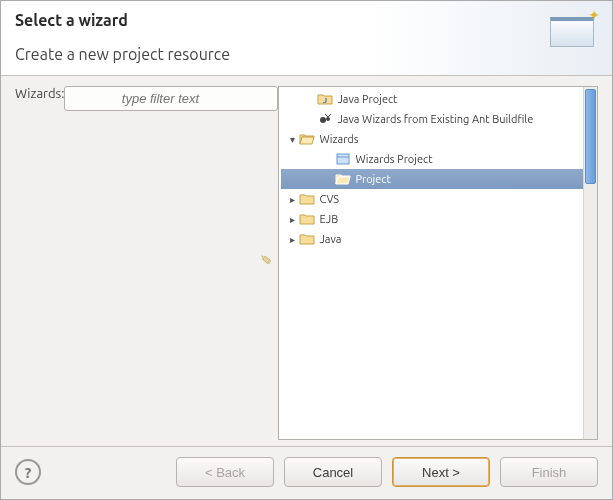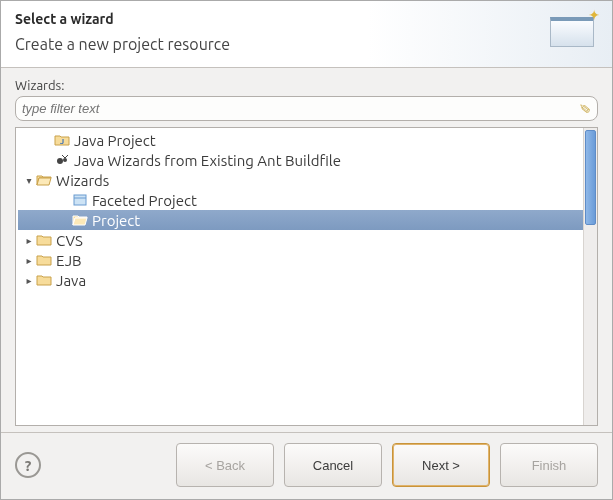--- a/index.html
+++ b/index.html
@@ -20,21 +20,21 @@
 }
 .header {
   background: linear-gradient(to right, #ffffff 0%, #ffffff 60%, #e8eef4 100%);
   border-bottom: 1px solid #c5c1bd;
   padding: 10px 14px 12px 14px;
   display: flex;
   justify-content: space-between;
   align-items: flex-start;
 }
 .header-text { flex: 1; }
-.header-title { font-weight: bold; font-size: 14px; color: #2b2b2b; margin-bottom: 8px; }
+.header-title { font-weight: bold; font-size: 16px; color: #2b2b2b; margin-bottom: 16px; }
 .header-subtitle { font-size: 16px; color: #444; }
 .header-icon {
   width: 56px; height: 44px;
   position: relative;
 }
 .header-icon .box {
   position: absolute; right: 4px; top: 6px;
   width: 44px; height: 30px;
   background: linear-gradient(#fafcff, #d6e1ec);
   border: 1px solid #a9b8c7;
@@ -48,36 +48,37 @@
   content: "✦";
   color: #e0b63a;
   font-size: 14px;
   position: absolute; top: -4px; right: -2px;
 }
 
 .body {
   flex: 1;
   padding: 10px 14px 6px 14px;
   display: flex;
-  flex-direction: column;
+  flex-direction: row;
 }
 .label { color: #444; margin-bottom: 4px; }
 .filter-wrap {
   position: relative;
   margin-bottom: 6px;
 }
 .filter-input {
   width: 100%;
   padding: 4px 28px 4px 6px;
   border: 1px solid #b3afab;
-  border-radius: 8px;
+  border-radius: 3px;
   background: #fdfdfc;
   font-size: 13px;
   font-style: italic;
   color: #888;
+  text-align: center;
 }
 .filter-clear {
   position: absolute; right: 5px; top: 50%;
   transform: translateY(-50%);
   width: 16px; height: 16px;
   color: #c9a94a;
   font-size: 14px;
   text-align: center;
   line-height: 16px;
 }
@@ -131,21 +132,21 @@
 }
 .arrow.none { visibility: hidden; }
 .indent { display: inline-block; }
 .icon {
   width: 16px; height: 16px;
   display: inline-flex;
   align-items: center; justify-content: center;
   margin-right: 4px;
 }
 .icon svg { width: 16px; height: 16px; }
-.row-label { font-size: 15px; }
+.row-label { font-size: 11px; }
 
 .footer {
   border-top: 1px solid #c5c1bd;
   padding: 10px 14px 12px 14px;
   display: flex;
   align-items: center;
   gap: 10px;
 }
 .help-btn {
   width: 26px; height: 26px;
@@ -154,21 +155,21 @@
   color: #7a7874;
   background: transparent;
   font-size: 15px;
   font-weight: bold;
   display: flex; align-items: center; justify-content: center;
   cursor: pointer;
 }
 .spacer { flex: 1; }
 .btn {
   min-width: 98px;
-  height: 44px;
+  height: 30px;
   border: 1px solid #b7b3af;
   border-radius: 4px;
   background: linear-gradient(#fcfbfa, #e8e6e3);
   font-size: 13px;
   color: #3c3c3c;
   cursor: pointer;
 }
 .btn.disabled {
   color: #a7a4a0;
   cursor: default;
@@ -241,21 +242,21 @@
           </div>
           <div class="tree-row">
             <span class="indent" style="width: 36px;"></span>
             <span class="arrow none"></span>
             <span class="icon">
               <svg viewBox="0 0 16 16">
                 <rect x="2" y="3" width="12" height="10" fill="#cde3f5" stroke="#6a9bd0"></rect>
                 <line x1="2" y1="6" x2="14" y2="6" stroke="#6a9bd0"></line>
               </svg>
             </span>
-            <span class="row-label">Faceted Project</span>
+            <span class="row-label">Wizards Project</span>
           </div>
           <div class="tree-row selected">
             <span class="indent" style="width: 36px;"></span>
             <span class="arrow none"></span>
             <span class="icon">
               <svg viewBox="0 0 16 16">
                 <path d="M1 4 h5 l1 1 h8 v1 h-12 l-2 7 z" fill="#f7dc9b" stroke="#fff"></path>
                 <path d="M3 6 h12 l-2 7 h-12 z" fill="#fce9b8" stroke="#fff"></path>
               </svg>
             </span>

